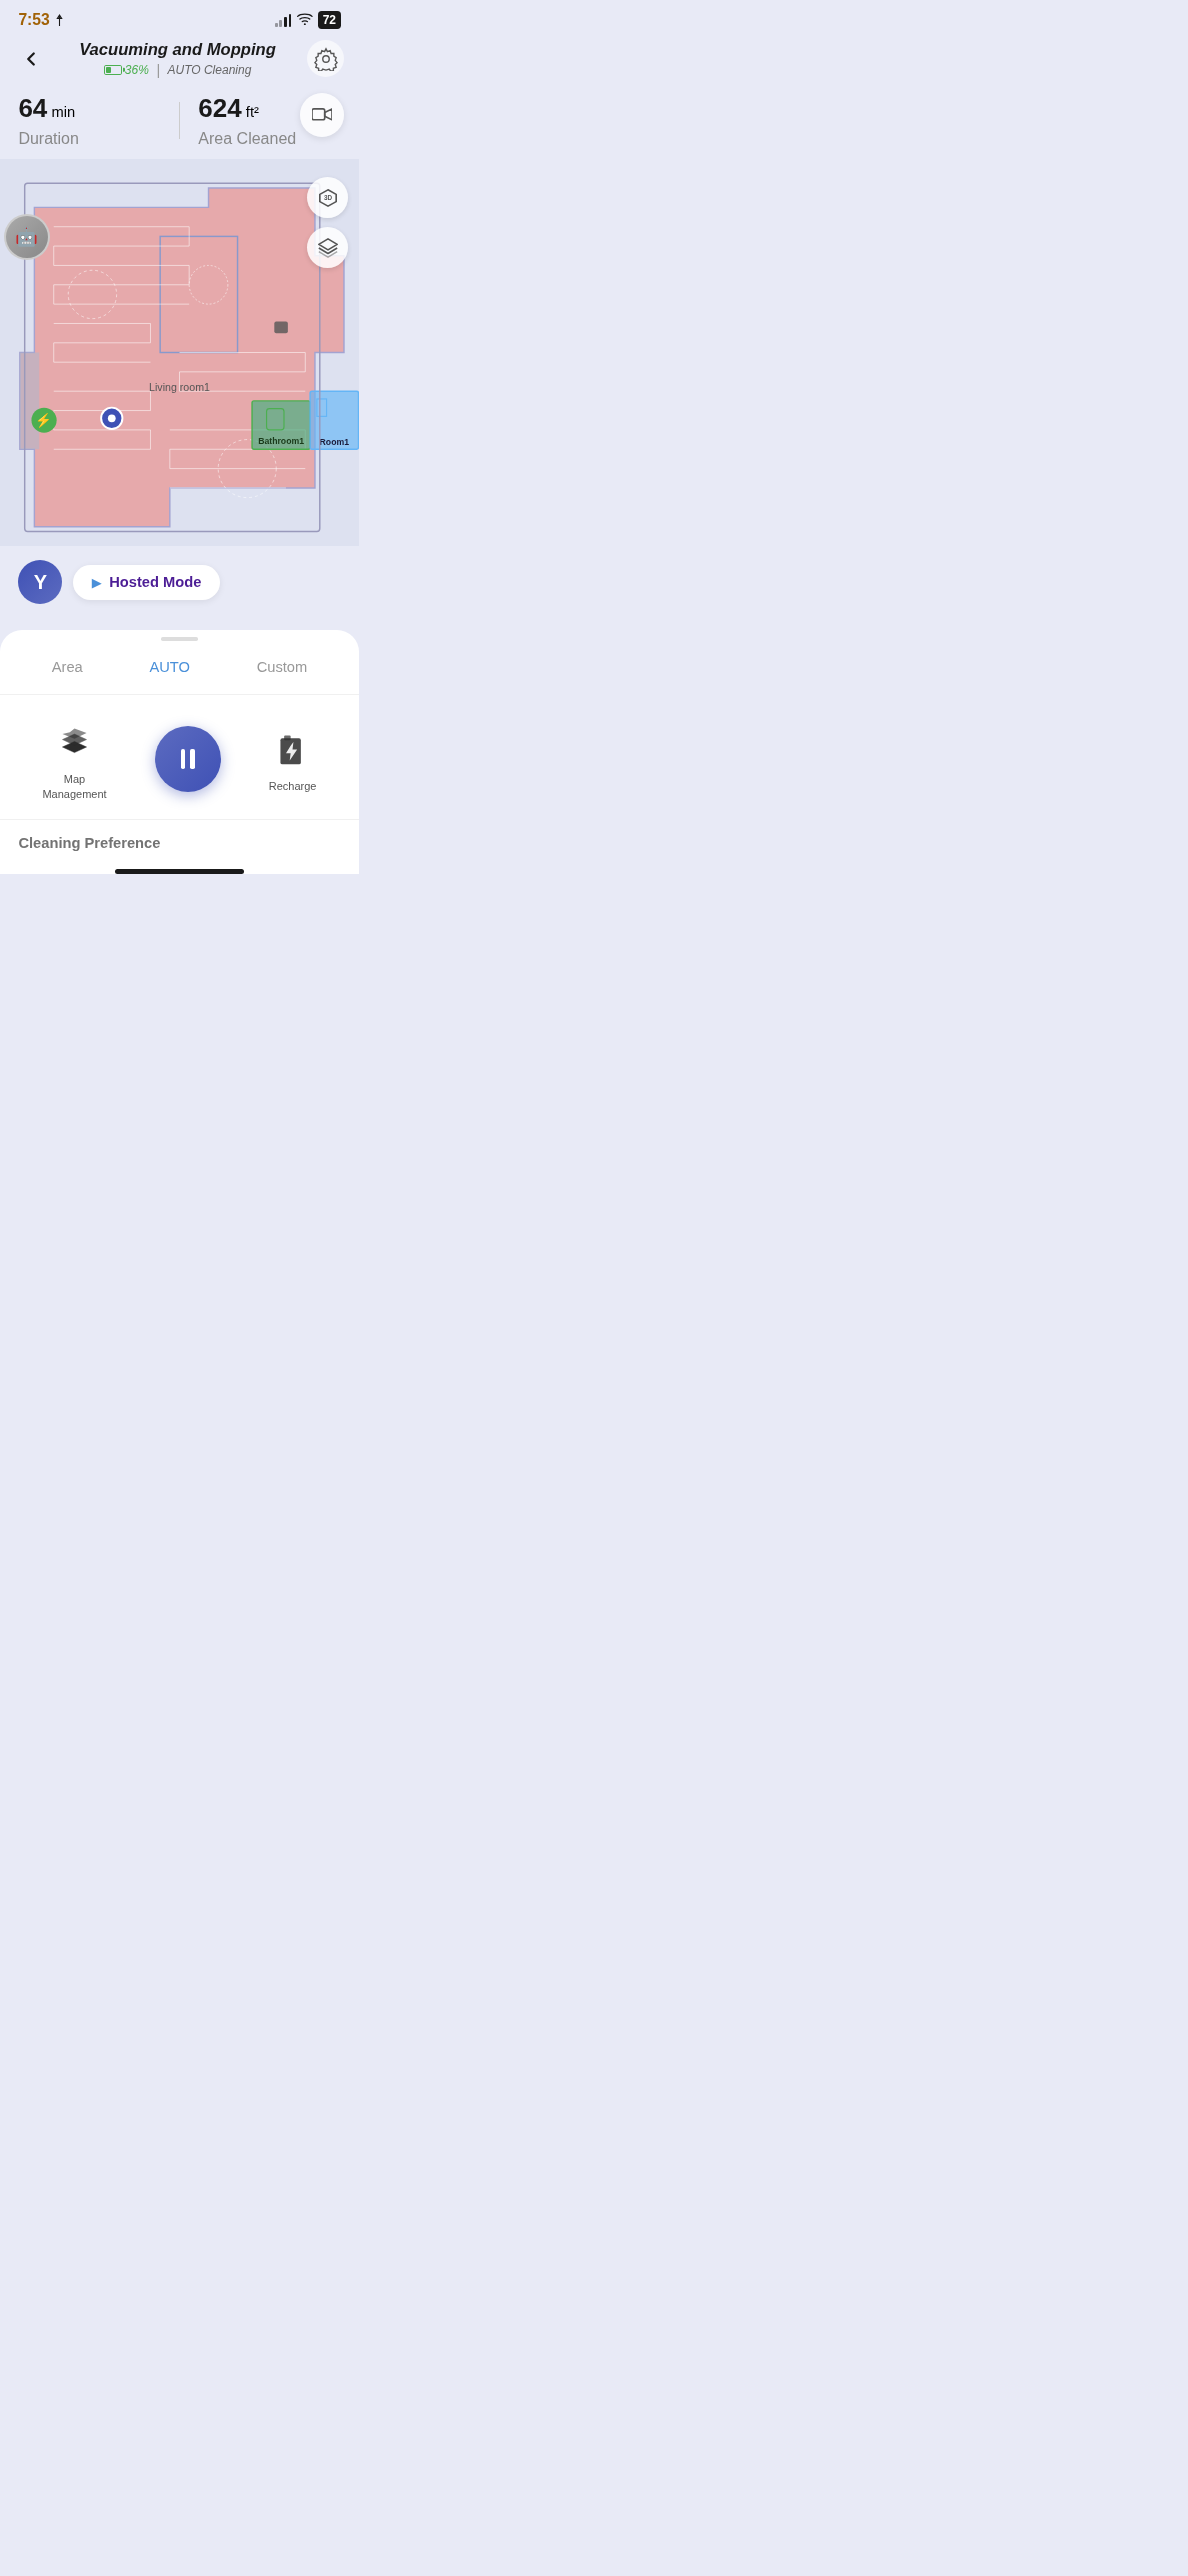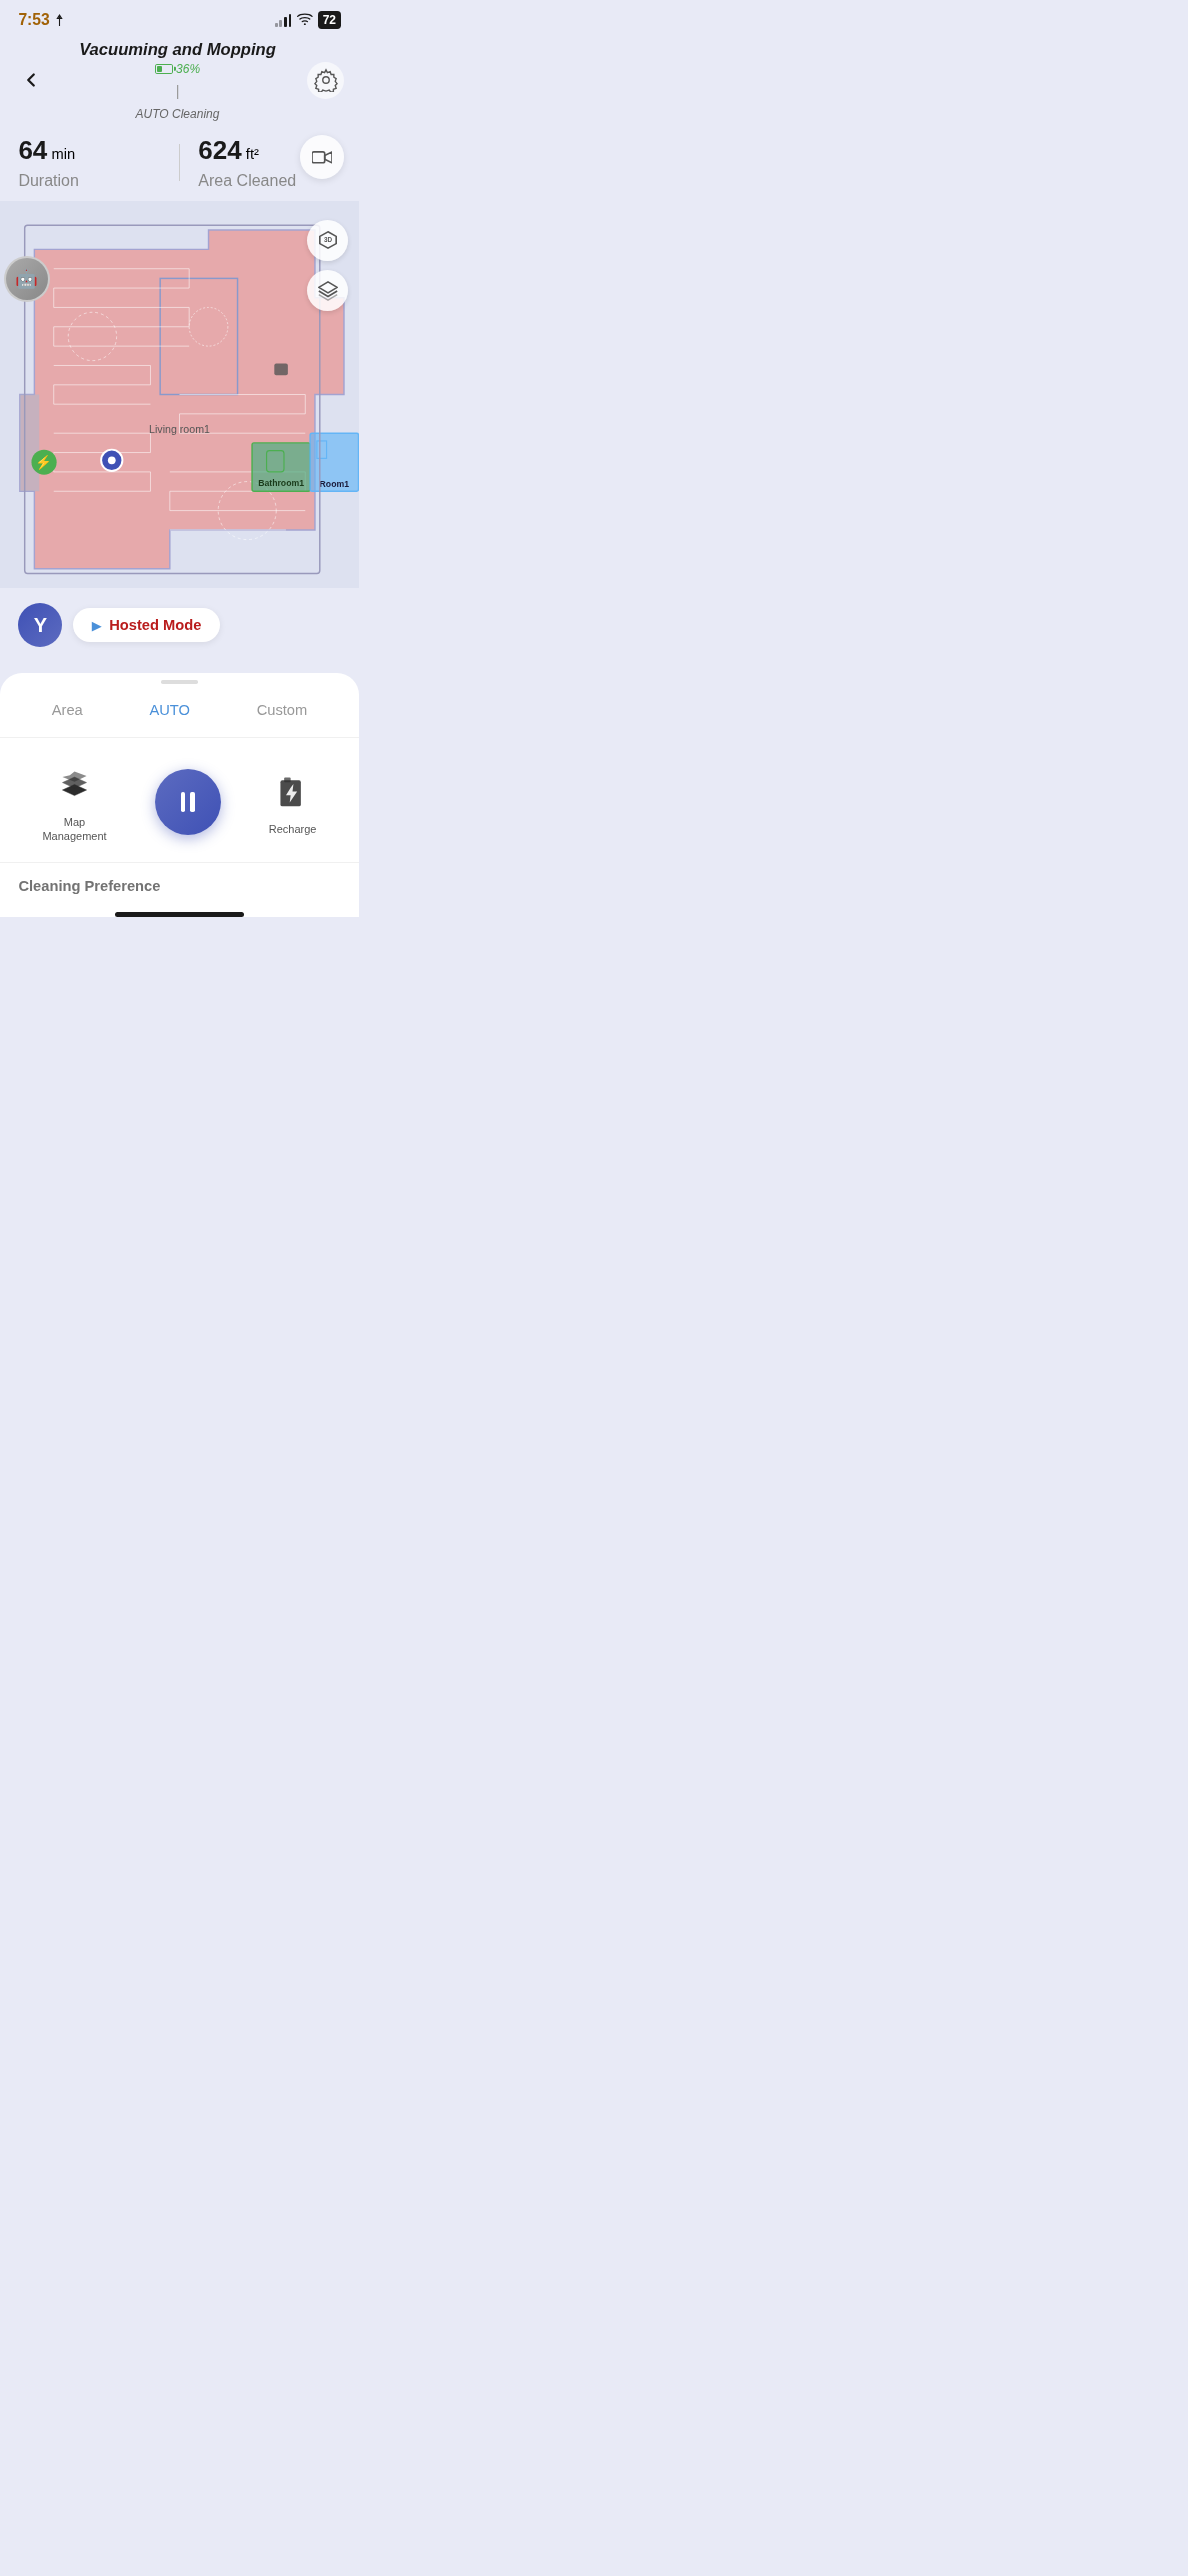--- a/index.html
+++ b/index.html
@@ -88,21 +88,20 @@
       font-size: 16.6px;
       font-weight: 700;
       color: #1a1a1a;
     }
     .header-subtitle {
       display: flex;
       align-items: center;
       justify-content: center;
       gap: 7.4px;
       margin-top: 1.8px;
-      flex-direction: column;
     }
     .battery-indicator {
       display: flex;
       align-items: center;
       gap: 2.8px;
       font-size: 12px;
       color: #4caf50;
       font-weight: 500;
     }
     .battery-small {
@@ -279,21 +278,21 @@
       padding: 9.2px 18.4px;
       display: flex;
       align-items: center;
       gap: 7.4px;
       box-shadow: 0 1.8px 7.4px rgba(0,0,0,0.08);
       cursor: pointer;
     }
     .hosted-mode-text {
       font-size: 14.7px;
       font-weight: 600;
-      color: #b91c1c;
+      color: #4c1d95;
     }
     .play-icon {
       color: #4a90d9;
       font-size: 13px;
     }
 
     
     .bottom-panel {
       background: white;
       border-radius: 22px 22px 0 0;

